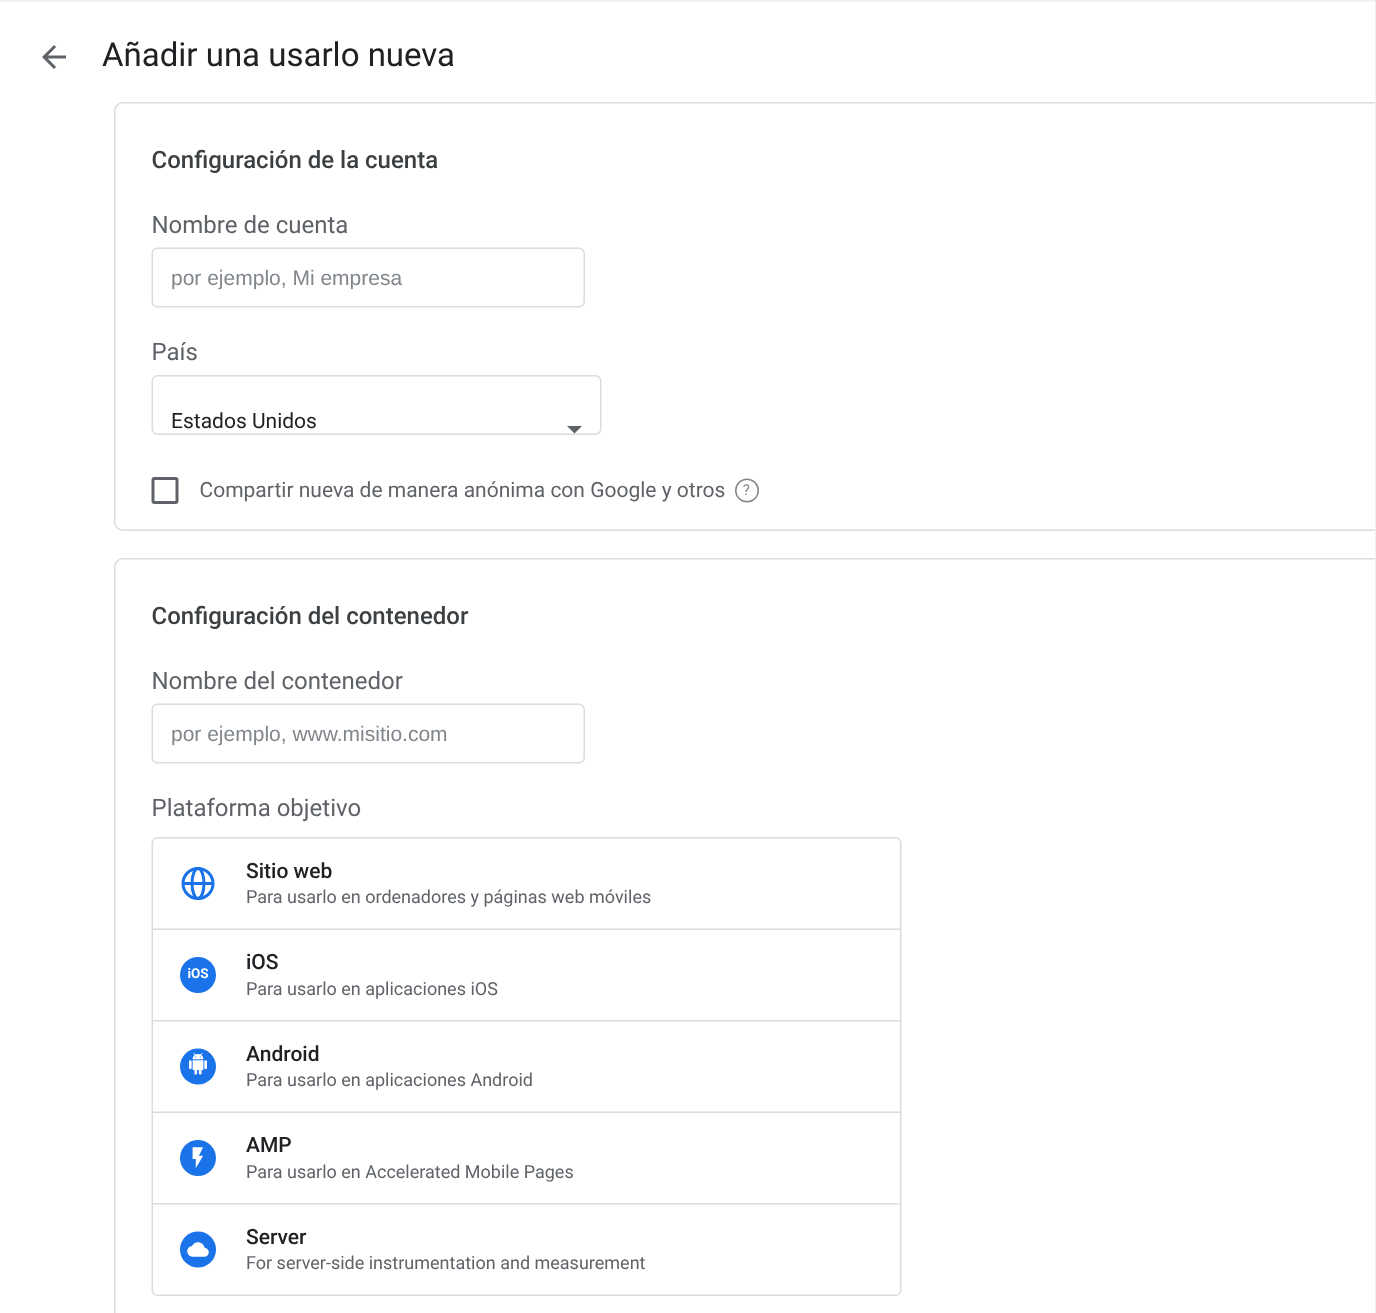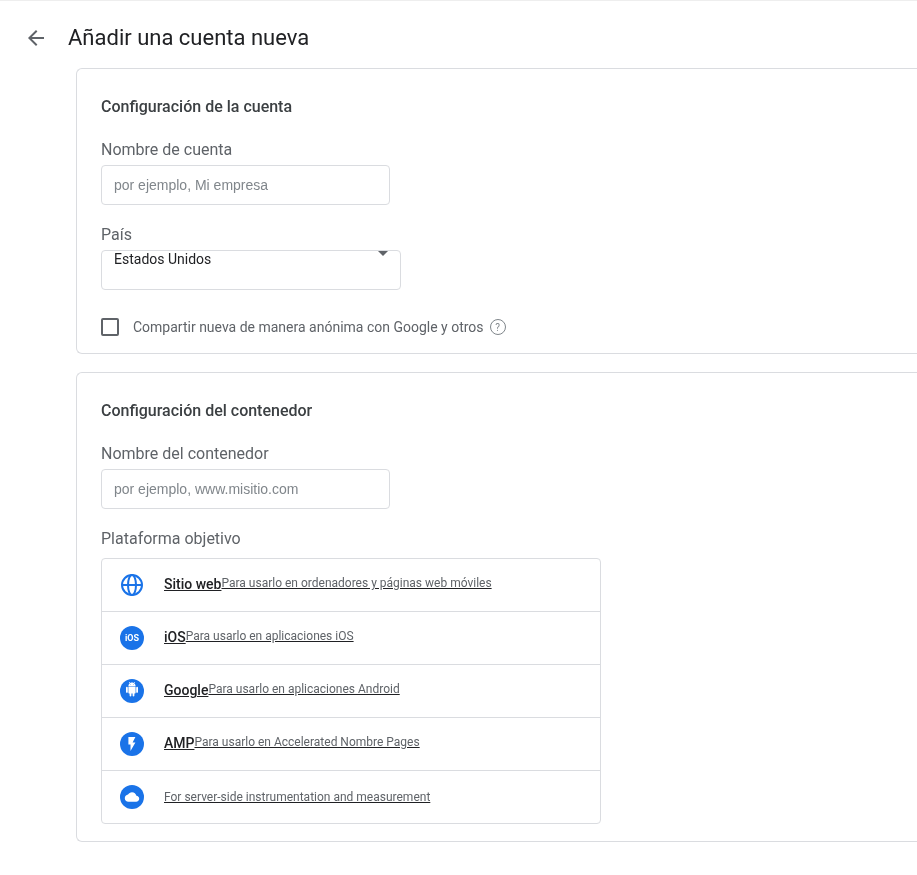--- a/index.html
+++ b/index.html
@@ -73,21 +73,21 @@
     .field-group {
       margin-bottom: 20px;
     }
     .select-wrapper {
       width: 300px;
       height: 40px;
       border: 1px solid #dadce0;
       border-radius: 4px;
       padding: 0 12px;
       display: flex;
-      align-items: flex-start;
+      align-items: flex-end;
       justify-content: space-between;
       cursor: pointer;
       font-size: 14px;
     }
     .select-value {
       color: #202124;
     }
     .dropdown-arrow {
       color: #5f6368;
       width: 0;
@@ -156,22 +156,21 @@
       width: 24px;
       height: 24px;
     }
     .icon-web { background: #fff; }
     .icon-ios { background: #1a73e8; }
     .icon-android { background: #1a73e8; }
     .icon-amp { background: #1a73e8; }
     .icon-server { background: #1a73e8; }
     .platform-text {
       display: flex;
-      flex-direction: row;
-      text-decoration: underline;
+      flex-direction: column;
     }
     .platform-name {
       font-size: 14px;
       font-weight: 500;
       color: #202124;
       margin-bottom: 2px;
     }
     .platform-desc {
       font-size: 12px;
       color: #5f6368;
@@ -179,21 +178,21 @@
   </style>
 </head>
 <body>
 
 <div class="header">
   <div class="back-arrow">
     <svg viewBox="0 0 24 24" width="24" height="24" fill="#5f6368">
         <path d="M20 11H7.83l5.59-5.59L12 4l-8 8 8 8 1.41-1.41L7.83 13H20v-2z"></path>
       </svg>
   </div>
-  <h1 class="page-title">Añadir una cuenta nueva</h1>
+  <h1 class="page-title">Añadir una usarlo nueva</h1>
 </div>
 
 <div class="card">
   <div class="section-title">Configuración de la cuenta</div>
 
   <div class="field-group">
     <label class="field-label">Nombre de cuenta</label>
     <input type="text" class="text-input" placeholder="por ejemplo, Mi empresa" style="">
   </div>
 
@@ -248,43 +247,44 @@
         </div>
       </div>
 
       <div class="platform-item">
         <div class="platform-icon icon-android">
           <svg viewBox="0 0 24 24" fill="#fff">
               <path d="M6 18c0 .55.45 1 1 1h1v3.5c0 .83.67 1.5 1.5 1.5s1.5-.67 1.5-1.5V19h2v3.5c0 .83.67 1.5 1.5 1.5s1.5-.67 1.5-1.5V19h1c.55 0 1-.45 1-1V8H6v10zM3.5 8C2.67 8 2 8.67 2 9.5v7c0 .83.67 1.5 1.5 1.5S5 17.33 5 16.5v-7C5 8.67 4.33 8 3.5 8zm17 0c-.83 0-1.5.67-1.5 1.5v7c0 .83.67 1.5 1.5 1.5s1.5-.67 1.5-1.5v-7c0-.83-.67-1.5-1.5-1.5zm-4.97-5.84l1.3-1.3c.2-.2.2-.51 0-.71-.2-.2-.51-.2-.71 0l-1.48 1.48C13.85 1.23 12.95 1 12 1c-.96 0-1.86.23-2.66.63L7.85.15c-.2-.2-.51-.2-.71 0-.2.2-.2.51 0 .71l1.31 1.31C6.97 3.26 6 5.01 6 7h12c0-1.99-.97-3.75-2.47-4.84zM10 5H9V4h1v1zm5 0h-1V4h1v1z" transform="scale(0.6) translate(8,5)"></path>
             </svg>
         </div>
         <div class="platform-text">
-          <span class="platform-name">Google</span>
+          <span class="platform-name">Android</span>
           <span class="platform-desc">Para usarlo en aplicaciones Android</span>
         </div>
       </div>
 
       <div class="platform-item">
         <div class="platform-icon icon-amp">
           <svg viewBox="0 0 24 24" fill="#fff">
               <path d="M7 2v11h3v9l7-12h-4l4-8z" transform="scale(0.7) translate(5,5)"></path>
             </svg>
         </div>
         <div class="platform-text">
           <span class="platform-name">AMP</span>
-          <span class="platform-desc">Para usarlo en Accelerated Nombre Pages</span>
+          <span class="platform-desc">Para usarlo en Accelerated Mobile Pages</span>
         </div>
       </div>
 
       <div class="platform-item">
         <div class="platform-icon icon-server">
           <svg viewBox="0 0 24 24" fill="#fff">
               <path d="M19.35 10.04C18.67 6.59 15.64 4 12 4 9.11 4 6.6 5.64 5.35 8.04 2.34 8.36 0 10.91 0 14c0 3.31 2.69 6 6 6h13c2.76 0 5-2.24 5-5 0-2.64-2.05-4.78-4.65-4.96z" transform="scale(0.6) translate(8,8)"></path>
             </svg>
         </div>
         <div class="platform-text">
+          <span class="platform-name">Server</span>
           <span class="platform-desc">For server-side instrumentation and measurement</span>
         </div>
       </div>
 
     </div>
   </div>
 </div>
 
 </body></html>

